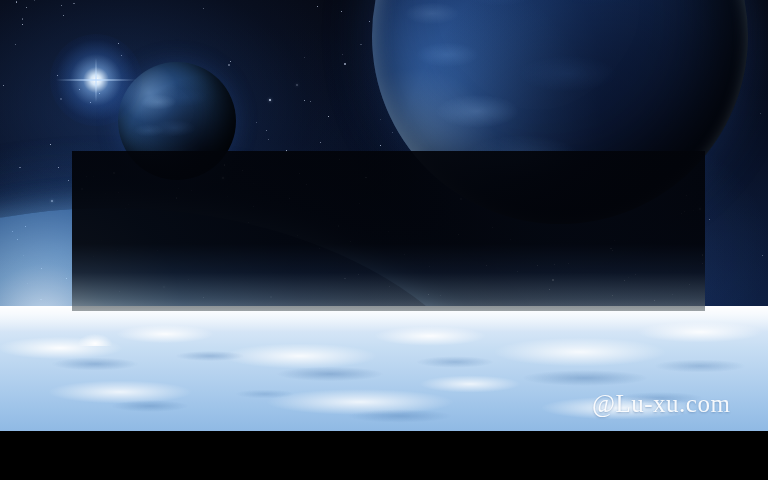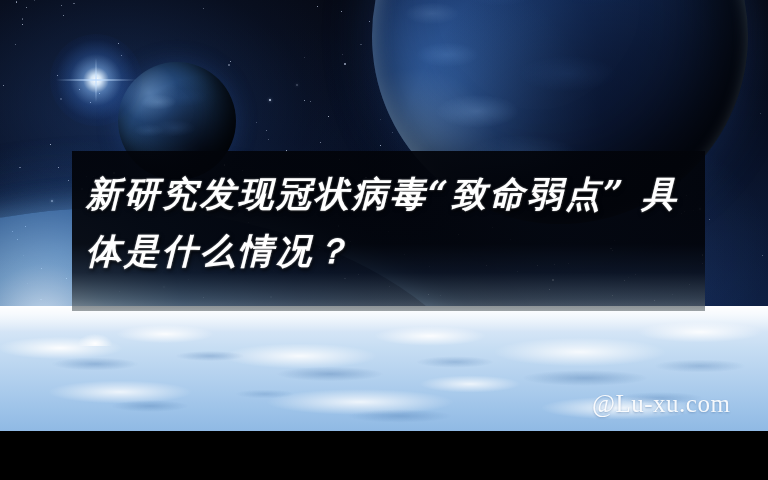--- a/index.html
+++ b/index.html
@@ -450,19 +450,18 @@
 
   <div class="cloudscape">
     <div class="haze"></div>
     <div class="puffs"></div>
     <div class="shadows"></div>
     <div class="peak"></div>
   </div>
 
   <div class="title-band"></div>
 
-  <div class="title-text">新研究发现冠状病毒“致命弱点” 具体是什么情况？</div>
 
   <div class="letterbox"></div>
 
   <div class="watermark">@Lu-xu.com</div>
 
 </div>
 
 </body></html>

